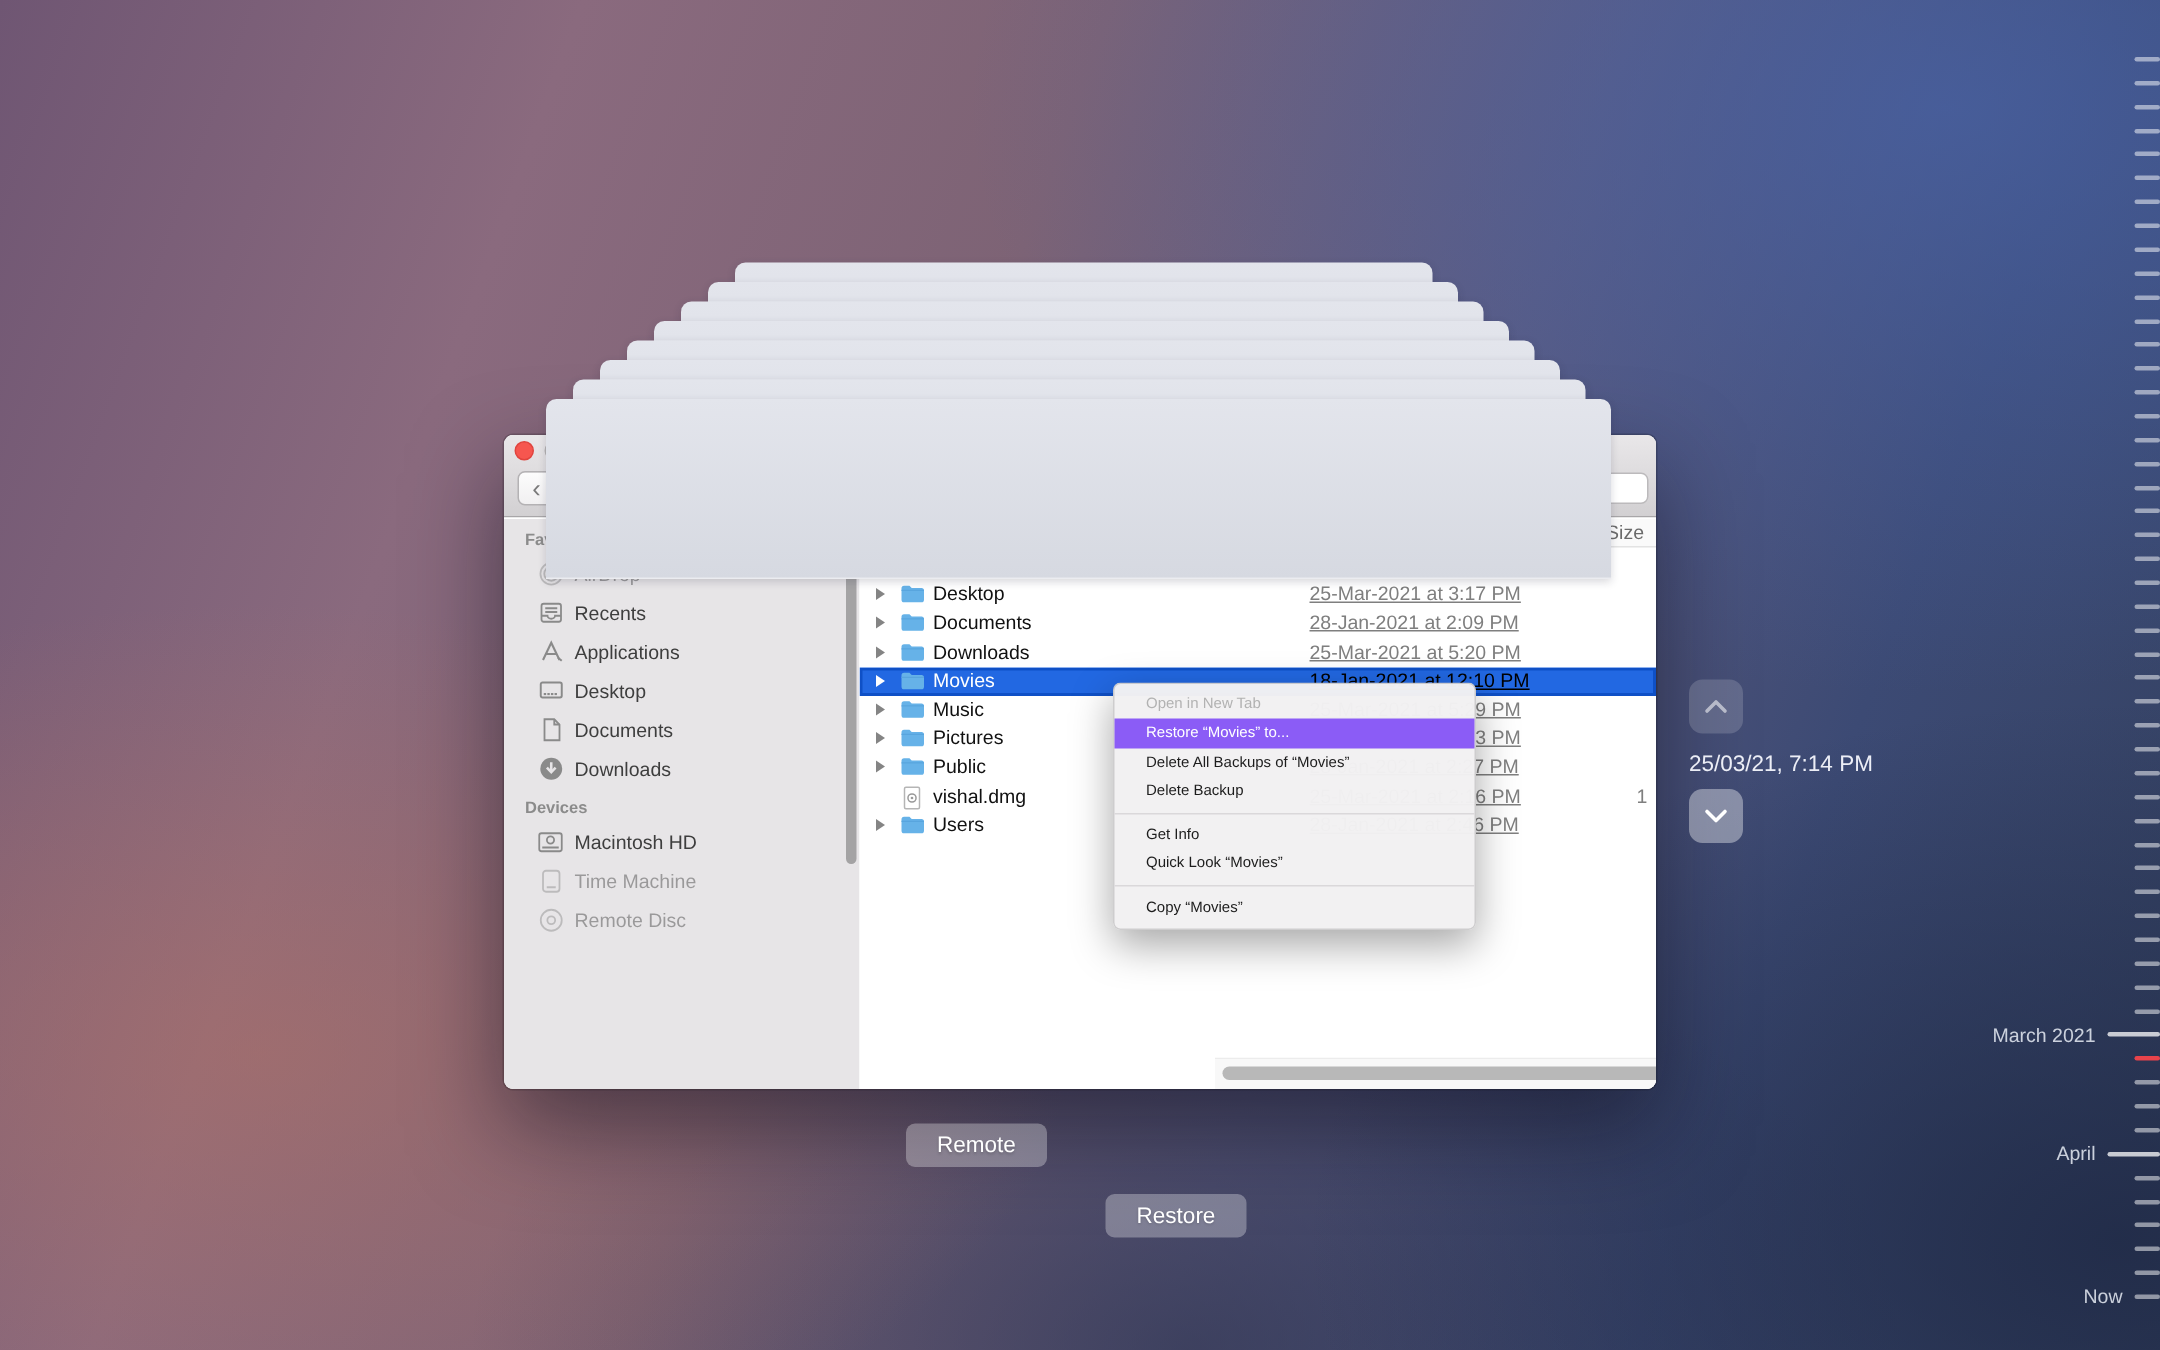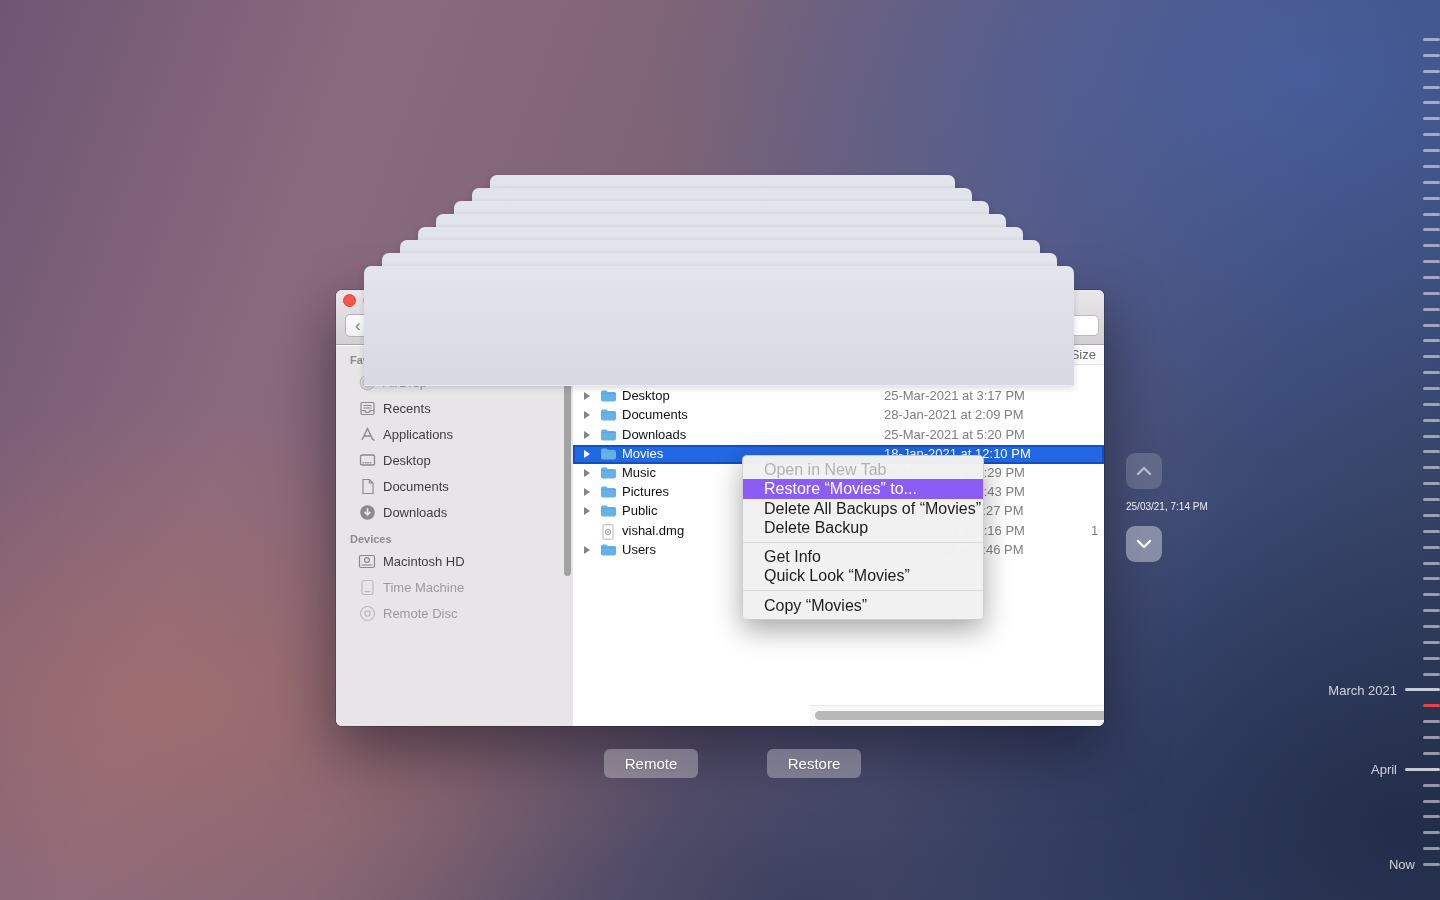--- a/index.html
+++ b/index.html
@@ -66,44 +66,44 @@
   #col-name  { position:absolute; left:15px; top:1px; }
   #sort-ind  { position:absolute; left:282px; top:2px; font-size:9px; color:#8a8a8a; transform:scaleX(1.5); }
   .col-div   { position:absolute; top:2px; width:1px; height:15px; background:#e0e0e0; }
   #col-date  { position:absolute; left:312px; top:1px; }
   #col-size  { position:absolute; right:8px; top:1px; }
   #rows { position:absolute; left:0; top:22px; width:100%; }
   .row { position:relative; height:19.2px; font-size:13px; color:#111; }
   .row .disclosure { position:absolute; left:11px; top:5px; width:0; height:0; border-left:6px solid #848484; border-top:4.5px solid transparent; border-bottom:4.5px solid transparent; }
   .row .row-icon { position:absolute; left:27px; top:2px; width:17px; height:15px; }
   .row .row-name { position:absolute; left:49px; top:1px; white-space:nowrap; }
-  .row .row-date { position:absolute; left:311px; top:1px; color:#7f7f7f; white-space:nowrap; }
+  .row .row-date { position:absolute; left:300px; top:1px; color:#7f7f7f; white-space:nowrap;text-decoration:underline; }
   .row .row-size { position:absolute; left:518px; top:1px; color:#7f7f7f; }
   .row.selected { background:#2268e2; box-shadow:inset 0 0 0 2px #0f50c6; color:#fff; }
-  .row.selected .row-date, .row.selected .row-size { color:#ffffff; }
+  .row.selected .row-date, .row.selected .row-size { color:#000000; }
   .row.selected .disclosure { border-left-color:#fff; }
   
   #hscroll-area { position:absolute; left:237px; bottom:0; width:531px; height:21px; background:#f8f8f8; border-top:1px solid #ececec; border-bottom-right-radius:6px; }
   #hscroll-thumb { position:absolute; left:5px; top:5px; width:387px; height:9px; border-radius:4.5px; background:#b8b8b8; }
   
   #context-menu { position:absolute; left:742px; top:455px; width:242px; padding:4px 0; background:rgba(242,241,242,0.98);
-                  border-radius:5px; border:1px solid rgba(0,0,0,0.15); box-shadow:0 10px 28px rgba(0,0,0,0.35); z-index:50; font-size:16px; }
+                  border-radius:5px; border:1px solid rgba(0,0,0,0.15); box-shadow:0 10px 28px rgba(0,0,0,0.35); z-index:50; font-size:10px; }
   .menu-item { height:19.3px; line-height:19.3px; padding-left:21px; color:#1d1d1d; white-space:nowrap; }
   .menu-item.disabled { color:#b2b2b2; }
   .menu-item.highlighted { background:#8b5cf6; color:#fff; }
   .menu-sep { height:1px; background:#dad8da; margin:4.5px 0; }
   
   .tm-nav { position:absolute; left:1126px; width:36px; height:36px; border-radius:9px; display:flex; align-items:center; justify-content:center; }
   #tm-up   { top:453px; background:rgba(255,255,255,0.16); }
   #tm-down { top:526px; background:rgba(255,255,255,0.38); }
-  #tm-timestamp { position:absolute; left:1126px; top:501px; color:#eceef6; font-size:10px; white-space:nowrap; }
+  #tm-timestamp { position:absolute; left:1126px; top:501px; color:#eceef6; font-size:15px; white-space:nowrap; }
   .tm-btn { position:absolute; top:749px; width:94px; height:29px; border-radius:6px; background:rgba(255,255,255,0.3);
             color:#fff; font-size:15px; display:flex; align-items:center; justify-content:center; text-shadow:0 1px 2px rgba(0,0,0,0.2); }
   #btn-cancel { left:604px; }
-  #btn-restore { left:767px; }
+  #btn-restore { left:737px;margin-top:47px; }
 </style>
 </head>
 <body>
 
 <div id="timeline">
     <div class="tick" style="top: 38px; width: 17px;"></div>
     <div class="tick" style="top: 53.865px; width: 17px;"></div>
     <div class="tick" style="top: 69.73px; width: 17px;"></div>
     <div class="tick" style="top: 85.595px; width: 17px;"></div>
     <div class="tick" style="top: 101.46px; width: 17px;"></div>

